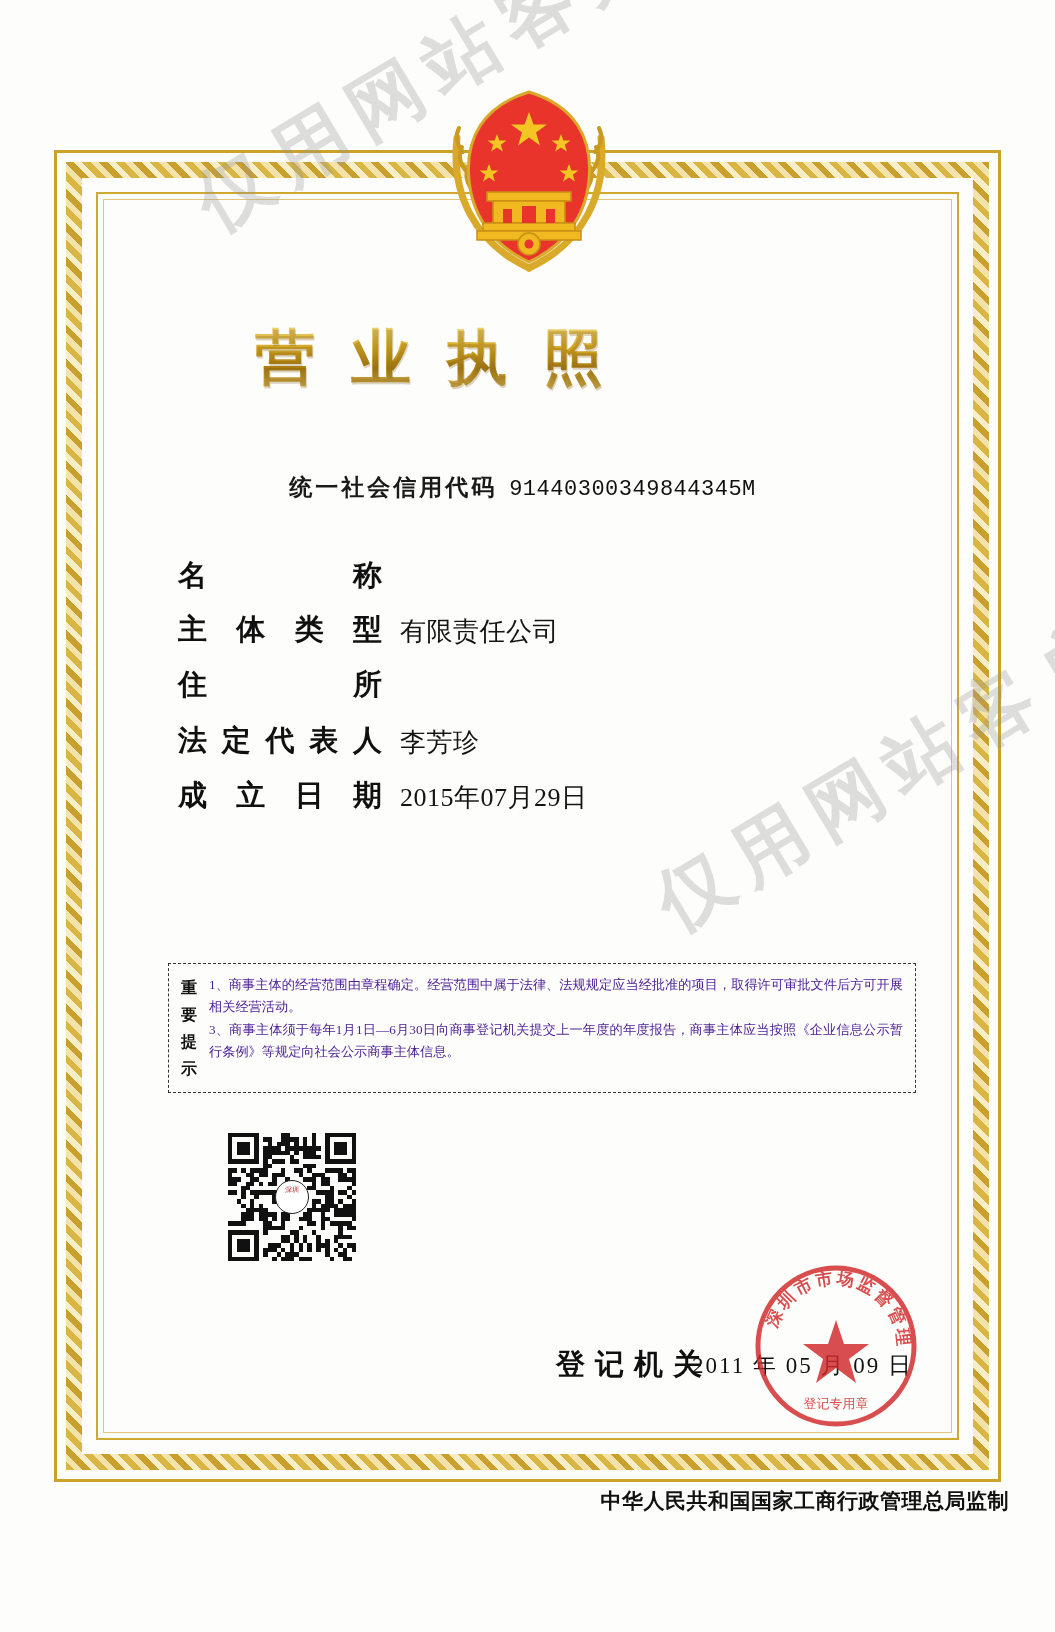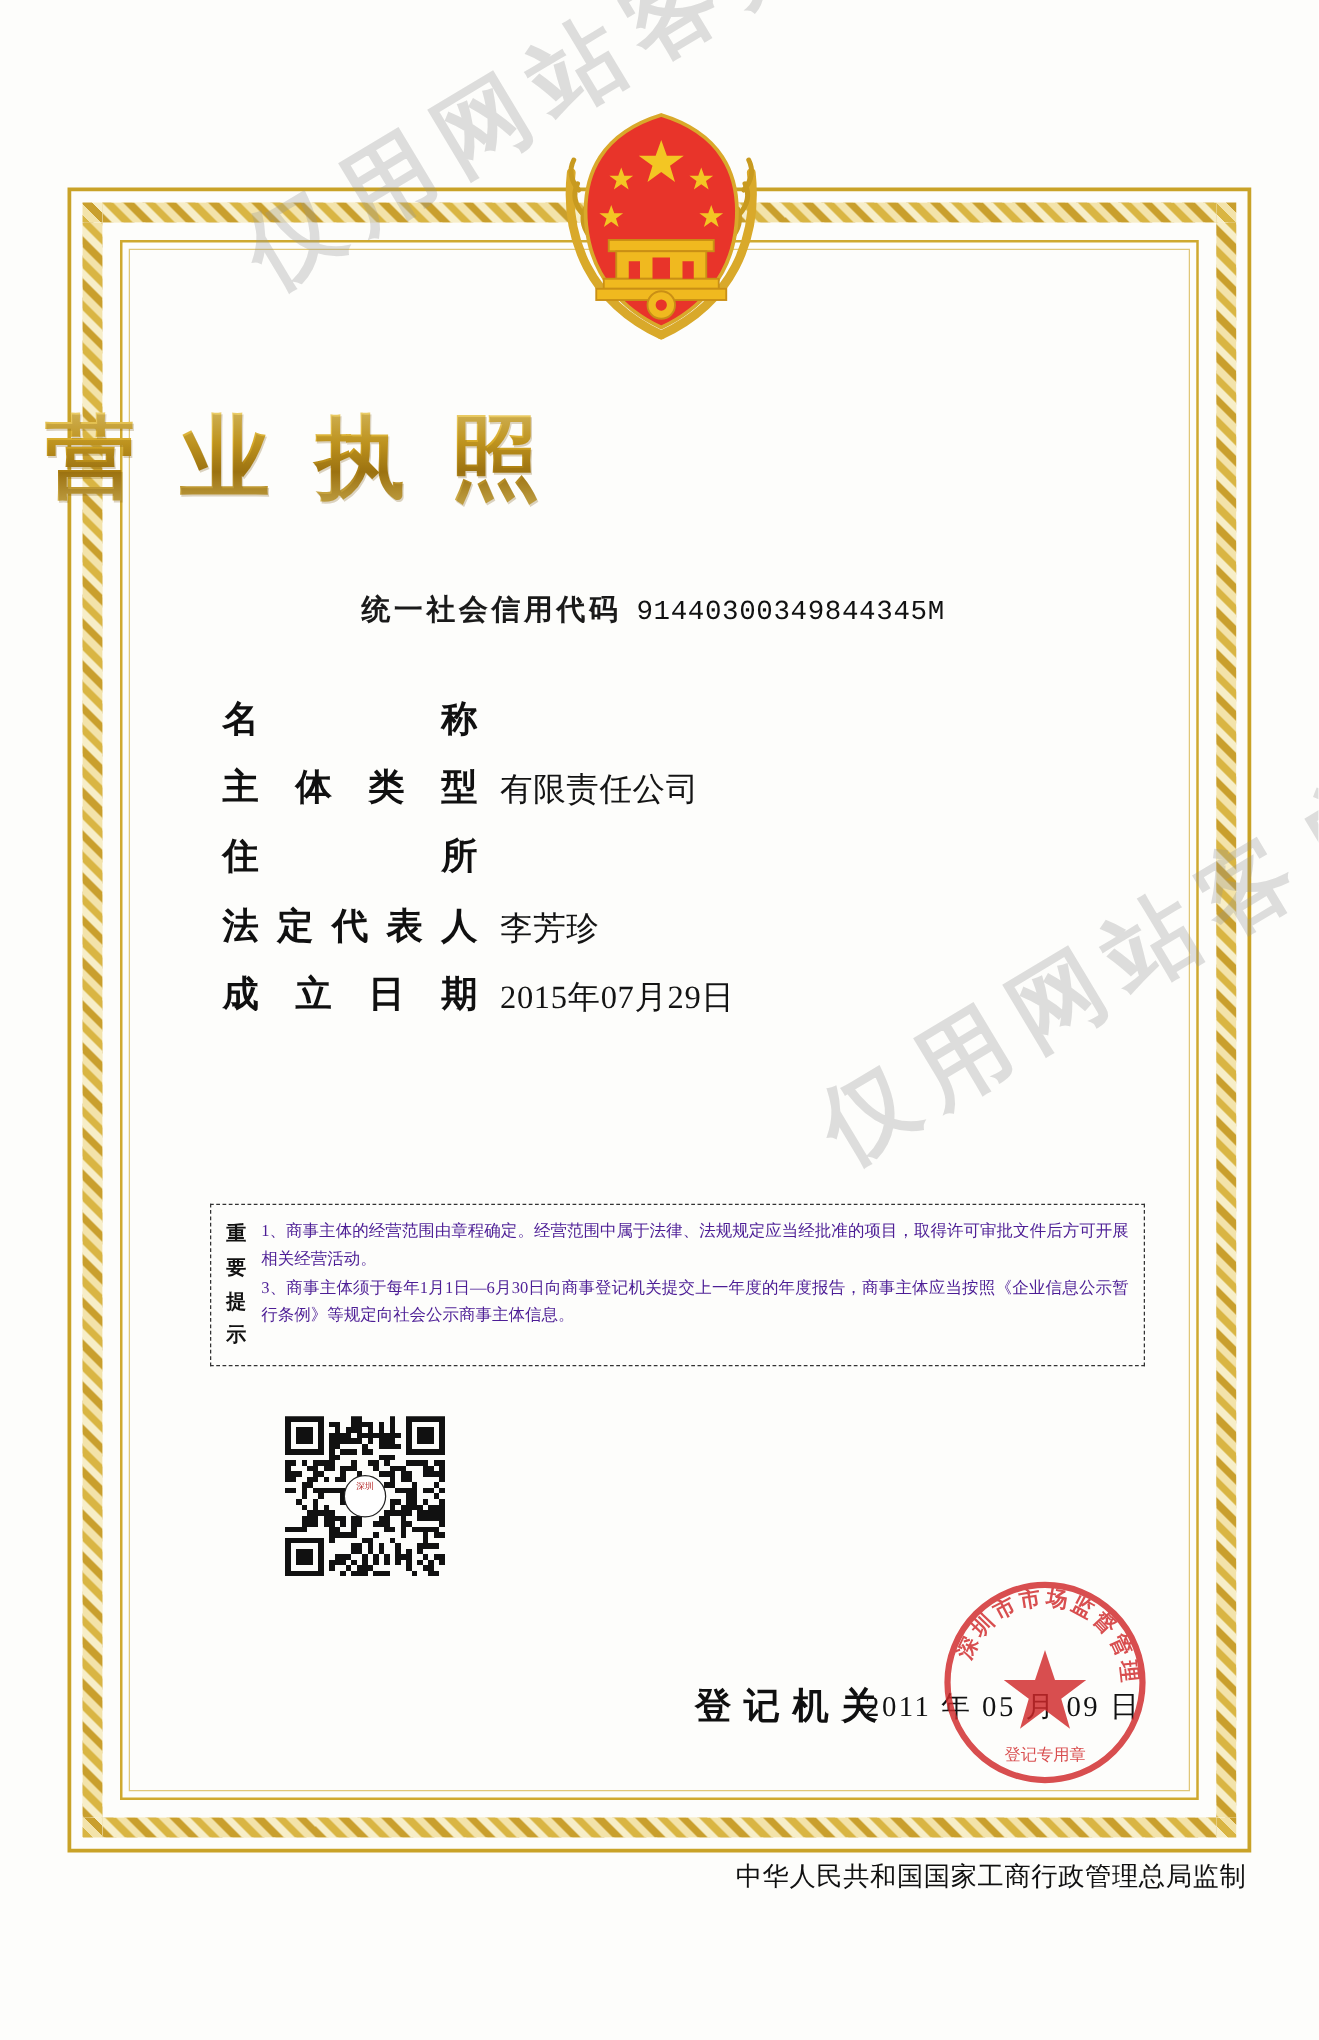--- a/index.html
+++ b/index.html
@@ -60,22 +60,23 @@
     position: absolute;
     left: 443px; top: 72px;
     width: 172px; height: 200px;
   }
 
   
   .title {
     position: absolute;
     left: 0; top: 318px;
     width: 858px;
+    text-align: center;
     font-family: "Liberation Serif", "DejaVu Serif", serif;
-    font-size: 72px;
+    font-size: 60px;
     font-weight: bold;
     letter-spacing: 36px;
     text-indent: 36px;
     color: #c49a1c;
     background: linear-gradient(180deg, #f6e08a 0%, #d5a825 38%, #a87c12 62%, #e9cf70 100%);
     -webkit-background-clip: text;
     background-clip: text;
     -webkit-text-fill-color: transparent;
     text-shadow: 1px 2px 0 rgba(120,85,10,.25);
   }
@@ -218,25 +219,26 @@
     width: 168px; height: 168px;
     opacity: .82;
   }
 
   
   .footer {
     position: absolute;
     left: 0; top: 1487px;
     width: 1055px;
     text-align: right;
-    padding-right: 58px;
+    padding-right: 46px;
     box-sizing: border-box;
     font-size: 21px;
     color: #111;
     letter-spacing: .5px;
+    font-weight: bold;
   }
 
   
   .watermark {
     position: absolute;
     left: 0; top: 0;
     width: 1055px; height: 1632px;
     pointer-events: none;
     overflow: hidden;
   }

